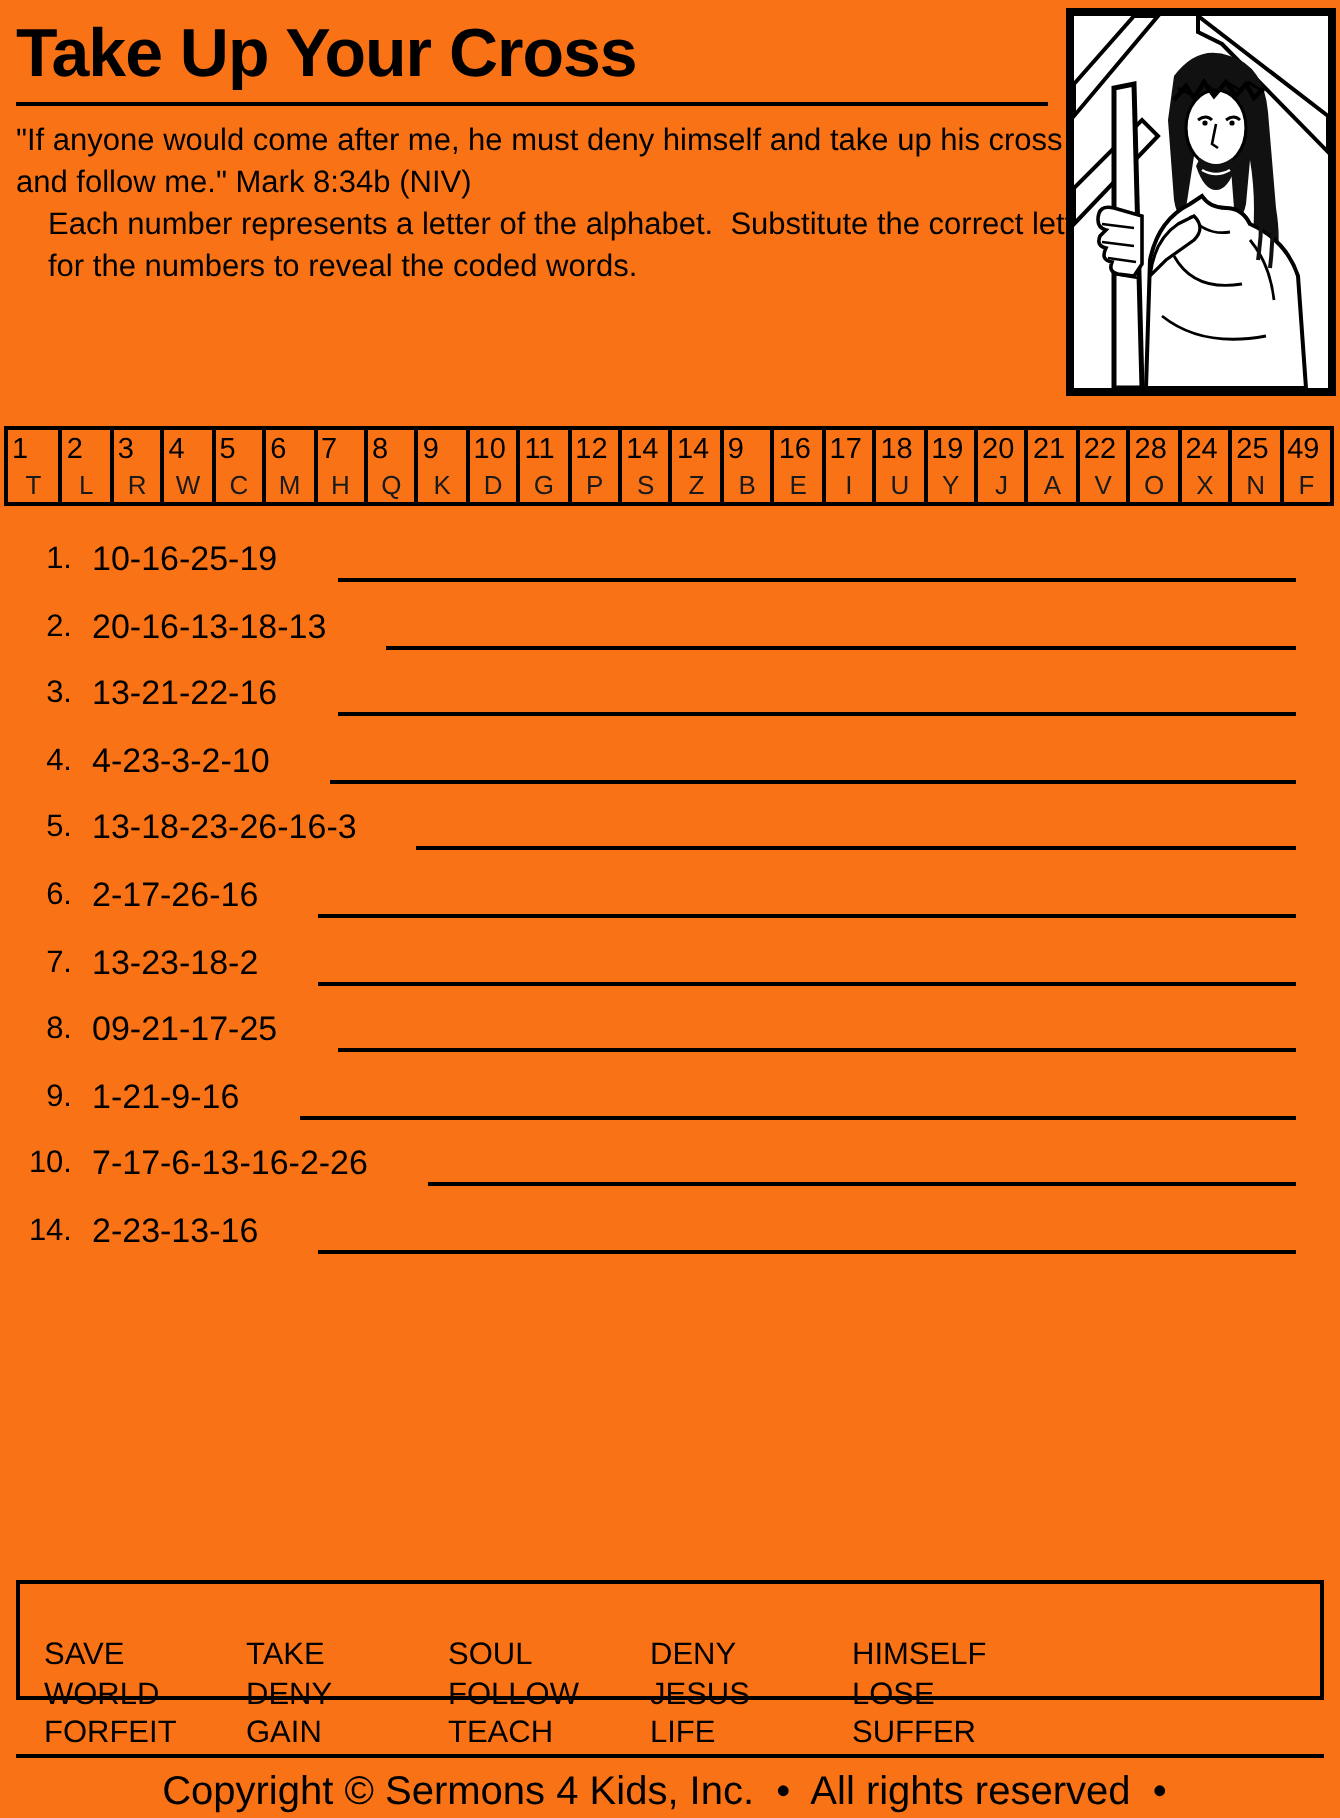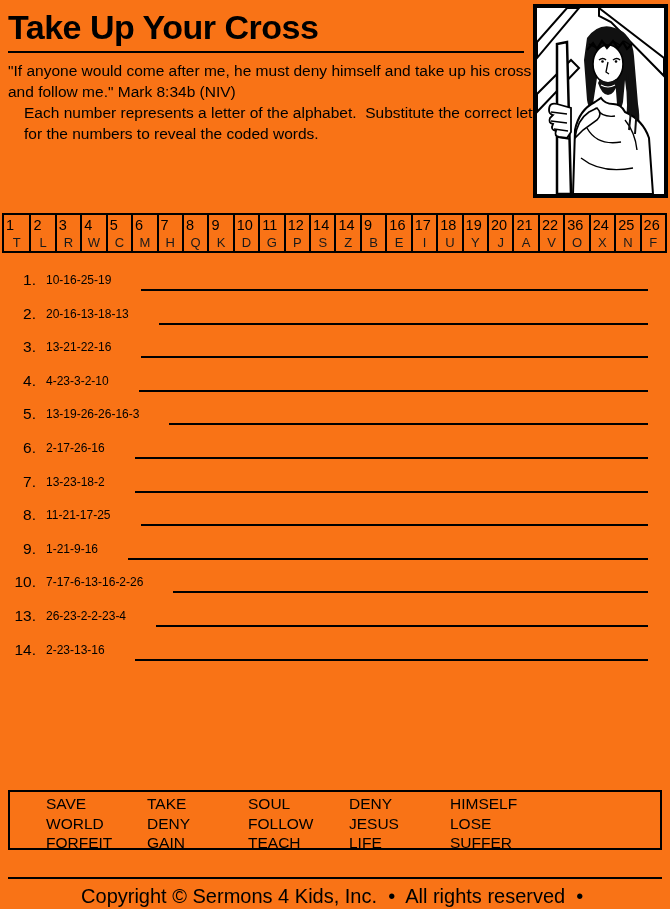--- a/index.html
+++ b/index.html
@@ -62,37 +62,37 @@
   
   .puzzles {
     position:absolute; left:8px; top:271px; width:640px;
   }
   .prow { display:flex; height:33.6px; align-items:flex-start; }
   .pnum {
     width:28px; text-align:right; font-size:15.5px; line-height:18px;
     flex:0 0 auto;
   }
   .pcode {
-    margin-left:10px; font-size:12px; line-height:18px;
+    margin-left:10px; font-size:17px; line-height:18px;
     white-space:nowrap; flex:0 0 auto;text-align:right;
   }
   .pline {
     flex:1 1 auto; margin-left:30px; height:20px;
     border-bottom:2px solid #000;
   }
 
   
   .wordbank {
     position:absolute; left:8px; top:790px;
     width:654px; height:60px;
     border:2px solid #000;
   }
   .wordbank-grid {
-    padding:2px 0 0 36px;
-    display:grid; grid-template-columns:repeat(5, 101px);
+    padding:2px 0 0 12px;
+    display:grid; grid-template-columns:repeat(5, 101px);margin-top:24px;
   }
   .wbword { font-size:15.5px; line-height:19.5px; }
 
   
   .footer-rule {
     position:absolute; left:8px; top:877px;
     width:654px; height:2px; background:#000;
   }
   .footer-text {
     position:absolute; left:0; top:885px; width:670px;
@@ -229,33 +229,33 @@
       </div>
       <div class="cell">
         <div class="num">21</div>
         <div class="letter">A</div>
       </div>
       <div class="cell">
         <div class="num">22</div>
         <div class="letter">V</div>
       </div>
       <div class="cell">
-        <div class="num">36</div>
+        <div class="num">28</div>
         <div class="letter">O</div>
       </div>
       <div class="cell">
         <div class="num">24</div>
         <div class="letter">X</div>
       </div>
       <div class="cell">
         <div class="num">25</div>
         <div class="letter">N</div>
       </div>
       <div class="cell">
-        <div class="num">26</div>
+        <div class="num">49</div>
         <div class="letter">F</div>
       </div>
     </div>
 
   <div class="puzzles">
       <div class="prow">
         <div class="pnum">1.</div>
         <div class="pcode">10-16-25-19</div>
         <div class="pline"></div>
       </div>
@@ -269,51 +269,46 @@
         <div class="pcode">13-21-22-16</div>
         <div class="pline"></div>
       </div>
       <div class="prow">
         <div class="pnum">4.</div>
         <div class="pcode">4-23-3-2-10</div>
         <div class="pline"></div>
       </div>
       <div class="prow">
         <div class="pnum">5.</div>
-        <div class="pcode">13-19-26-26-16-3</div>
+        <div class="pcode">13-18-23-26-16-3</div>
         <div class="pline"></div>
       </div>
       <div class="prow">
         <div class="pnum">6.</div>
         <div class="pcode">2-17-26-16</div>
         <div class="pline"></div>
       </div>
       <div class="prow">
         <div class="pnum">7.</div>
         <div class="pcode">13-23-18-2</div>
         <div class="pline"></div>
       </div>
       <div class="prow">
         <div class="pnum">8.</div>
-        <div class="pcode">11-21-17-25</div>
+        <div class="pcode">09-21-17-25</div>
         <div class="pline"></div>
       </div>
       <div class="prow">
         <div class="pnum">9.</div>
         <div class="pcode">1-21-9-16</div>
         <div class="pline"></div>
       </div>
       <div class="prow">
         <div class="pnum">10.</div>
         <div class="pcode">7-17-6-13-16-2-26</div>
-        <div class="pline"></div>
-      </div>
-      <div class="prow">
-        <div class="pnum">13.</div>
-        <div class="pcode">26-23-2-2-23-4</div>
         <div class="pline"></div>
       </div>
       <div class="prow">
         <div class="pnum">14.</div>
         <div class="pcode">2-23-13-16</div>
         <div class="pline"></div>
       </div>
     </div>
 
   <div class="wordbank">

